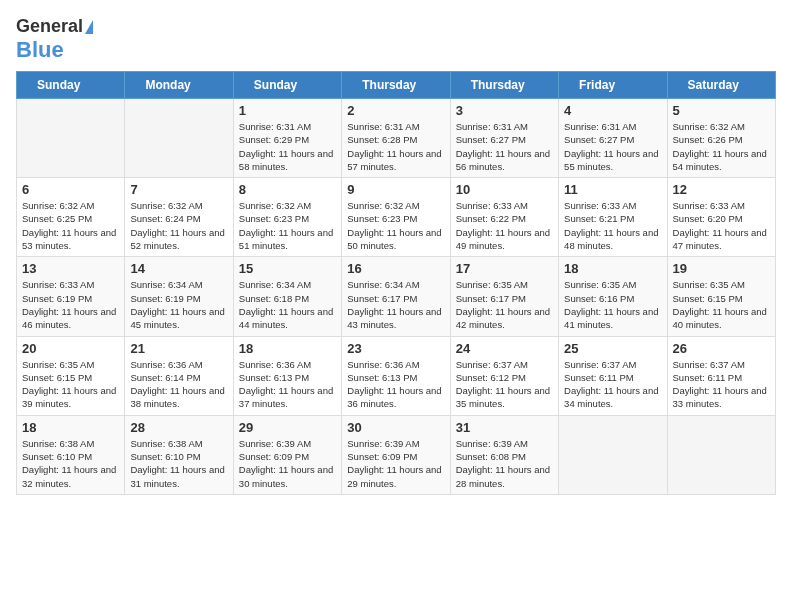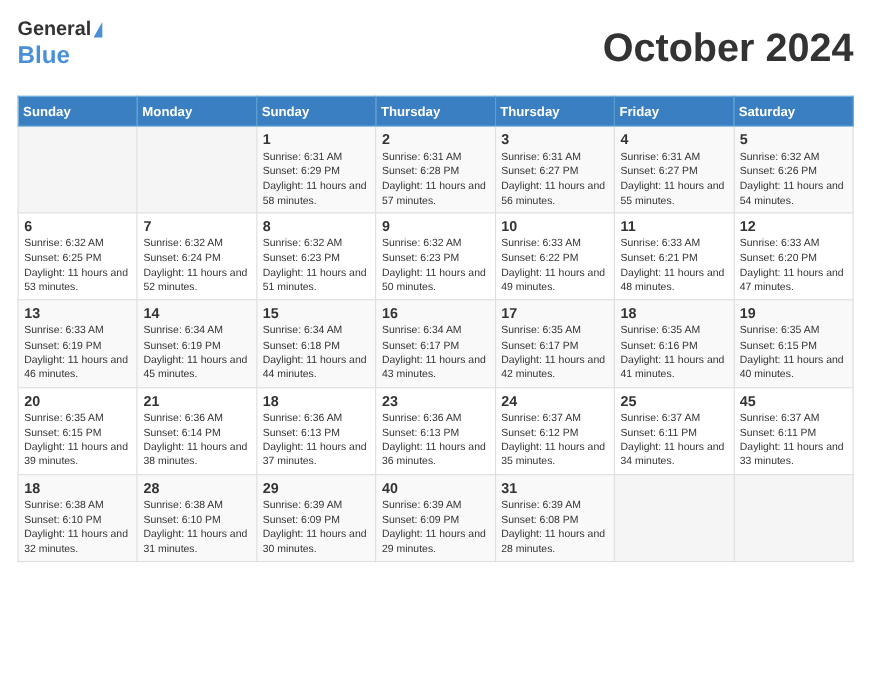--- a/index.html
+++ b/index.html
@@ -6,22 +6,22 @@
     body {
       font-family: Arial, sans-serif;
       background: #fff;
       width: 792px;
       min-height: 612px;
       padding: 16px;
     }
     .header {
       display: flex;
       justify-content: space-between;
-      align-items: flex-end;
-      margin-bottom: 24px;
+      align-items: flex-start;
+      margin-bottom: 8px;
     }
     .logo {
       display: flex;
       flex-direction: column;
       align-items: flex-start;
     }
     .logo-general {
       font-size: 18px;
       font-weight: bold;
       color: #333;
@@ -61,21 +61,21 @@
     .calendar {
       width: 100%;
       border-collapse: collapse;
       border: 1px solid #ccc;
     }
     .calendar th {
       background-color: #3a7fc1;
       color: #fff;
       font-size: 12px;
       font-weight: bold;
-      padding: 6px 4px;
+      padding: 6px 20px;
       text-align: left;
       border: 1px solid #5a9fd1;
     }
     .calendar td {
       vertical-align: top;
       padding: 4px 5px;
       border: 1px solid #ddd;
       font-size: 10px;
       color: #333;
       width: 108px;
@@ -108,21 +108,20 @@
 
 <div class="header">
   <div class="logo">
     <div class="logo-row">
       <span class="logo-general">General</span>
       <span class="logo-icon"></span>
     </div>
     <span class="logo-blue">Blue</span>
   </div>
   <div class="title-area">
-    <div class="month-title">October 2024</div>
   </div>
 </div>
 
 <table class="calendar">
   <thead>
     <tr>
     <th>Sunday</th>
         <th>Monday</th>
         <th>Sunday</th>
         <th>Thursday</th>
@@ -235,39 +234,39 @@
         </td>
         <td>
           <span class="day-num">24</span>
           <div class="day-info">Sunrise: 6:37 AM<br>Sunset: 6:12 PM<br>Daylight: 11 hours and 35 minutes.</div>
         </td>
         <td>
           <span class="day-num">25</span>
           <div class="day-info">Sunrise: 6:37 AM<br>Sunset: 6:11 PM<br>Daylight: 11 hours and 34 minutes.</div>
         </td>
         <td>
-          <span class="day-num">45</span>
+          <span class="day-num">26</span>
           <div class="day-info">Sunrise: 6:37 AM<br>Sunset: 6:11 PM<br>Daylight: 11 hours and 33 minutes.</div>
         </td>
       </tr>
       <tr>
         <td>
           <span class="day-num">18</span>
           <div class="day-info">Sunrise: 6:38 AM<br>Sunset: 6:10 PM<br>Daylight: 11 hours and 32 minutes.</div>
         </td>
         <td>
           <span class="day-num">28</span>
           <div class="day-info">Sunrise: 6:38 AM<br>Sunset: 6:10 PM<br>Daylight: 11 hours and 31 minutes.</div>
         </td>
         <td>
           <span class="day-num">29</span>
           <div class="day-info">Sunrise: 6:39 AM<br>Sunset: 6:09 PM<br>Daylight: 11 hours and 30 minutes.</div>
         </td>
         <td>
-          <span class="day-num">40</span>
+          <span class="day-num">30</span>
           <div class="day-info">Sunrise: 6:39 AM<br>Sunset: 6:09 PM<br>Daylight: 11 hours and 29 minutes.</div>
         </td>
         <td>
           <span class="day-num">31</span>
           <div class="day-info">Sunrise: 6:39 AM<br>Sunset: 6:08 PM<br>Daylight: 11 hours and 28 minutes.</div>
         </td>
         <td class="empty-cell"></td>
         <td class="empty-cell"></td>
       </tr>
     </tbody>

